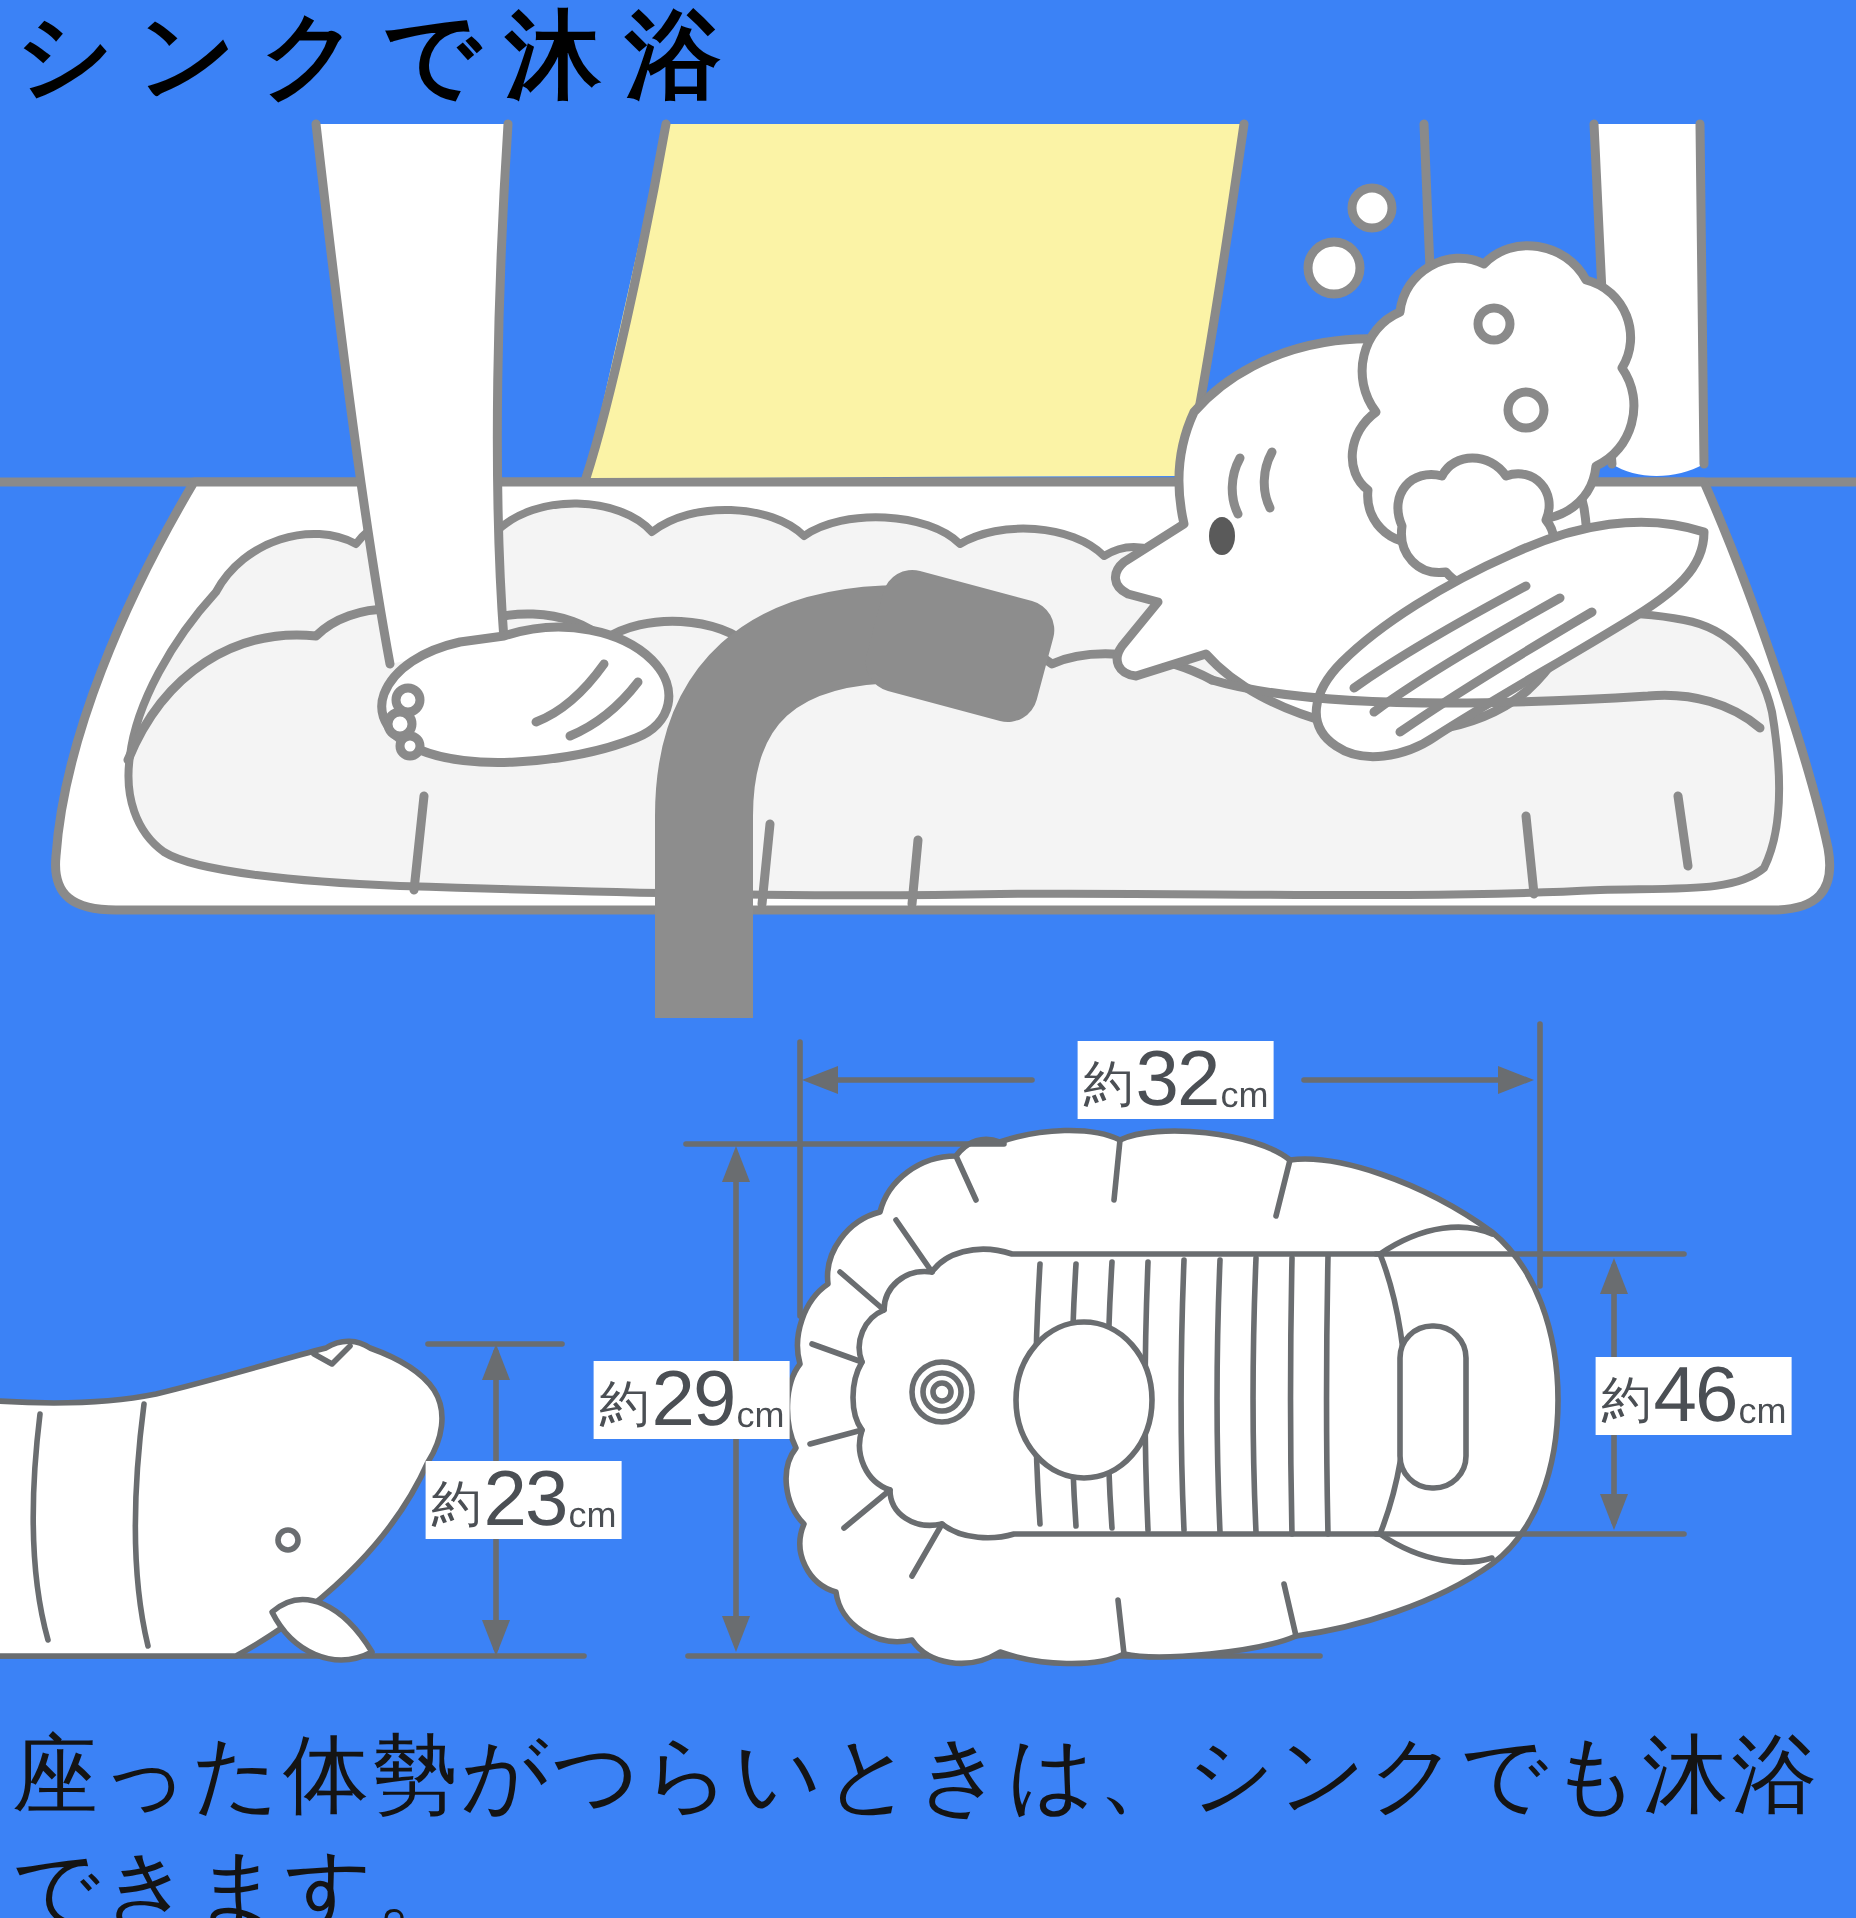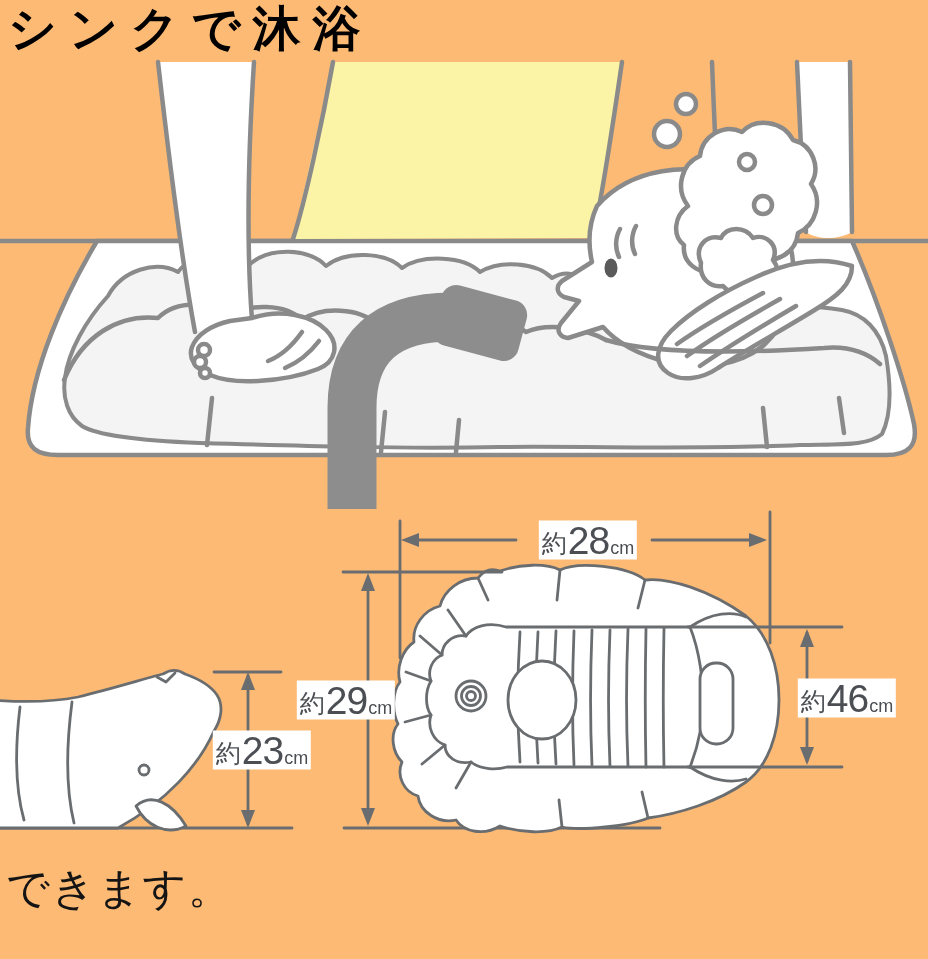--- a/index.html
+++ b/index.html
@@ -6,21 +6,21 @@
     --outline-gray:#8a8a8a;
     --faucet-gray:#8d8d8d;
     --bath-fill:#f4f4f4;
     --shirt-yellow:#fbf3a6;
     --dim-line:#6a6d70;
     --dim-text:#4b4f54;
     --text-color:#141414;
   }
   html,body{margin:0;padding:0;background:#fff;}
   body{font-family:"Liberation Sans","DejaVu Sans",sans-serif;}
-  .stage{position:relative;width:928px;height:959px;background:#fdba74;overflow:hidden;}
+  .stage{position:relative;width:928px;height:959px;background:#3b82f6;overflow:hidden;}
   .stage svg{position:absolute;left:0;top:0;}
   .page-title{
     position:absolute;left:8px;top:-2px;
     font-size:48px;font-weight:bold;color:#000;
     letter-spacing:12px;line-height:62px;white-space:nowrap;
   }
   .caption{
     position:absolute;left:6px;top:860px;width:920px;
     font-size:43px;color:var(--text-color);letter-spacing:1.5px;line-height:57px;
   }
@@ -188,35 +188,36 @@
         <polygon class="dimhead" points="807,629 800,647 814,647"></polygon>
         <polygon class="dimhead" points="807,765 800,747 814,747"></polygon>
       </g>
     </g>
   </svg>
 
   <div class="page-title">シンクで沐浴</div>
 
   <div class="dim-label" style="left:588px;top:540px;">
     <span class="approx">約</span>
-      <span class="num">28</span>
+      <span class="num">32</span>
       <span class="unit">cm</span>
   </div>
   <div class="dim-label" style="left:346px;top:700px;">
     <span class="approx">約</span>
       <span class="num">29</span>
       <span class="unit">cm</span>
   </div>
   <div class="dim-label" style="left:262px;top:750px;">
     <span class="approx">約</span>
       <span class="num">23</span>
       <span class="unit">cm</span>
   </div>
   <div class="dim-label" style="left:847px;top:698px;">
     <span class="approx">約</span>
       <span class="num">46</span>
       <span class="unit">cm</span>
   </div>
 
   <div class="caption">
+    <div>座った体勢がつらいときは、シンクでも沐浴</div>
     <div>できます。</div>
   </div>
 </div>
 
 </body></html>

